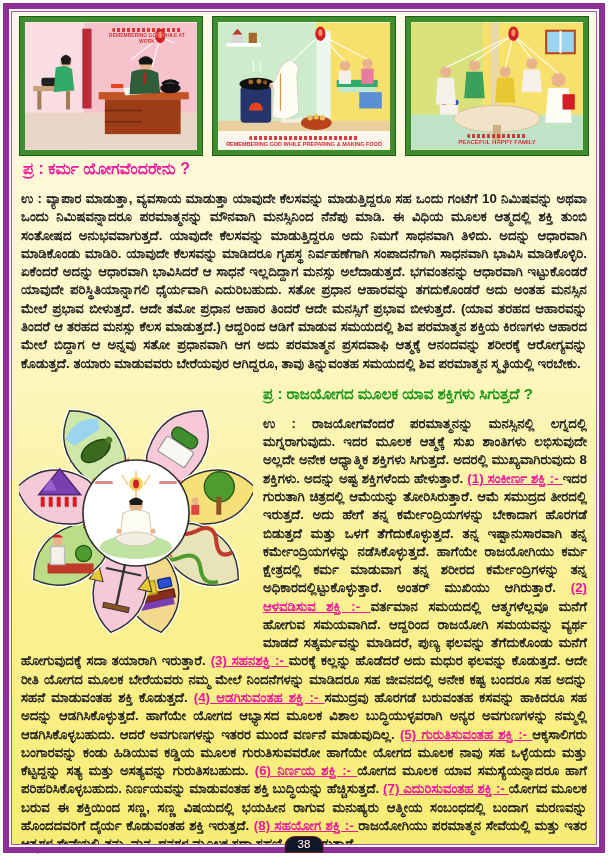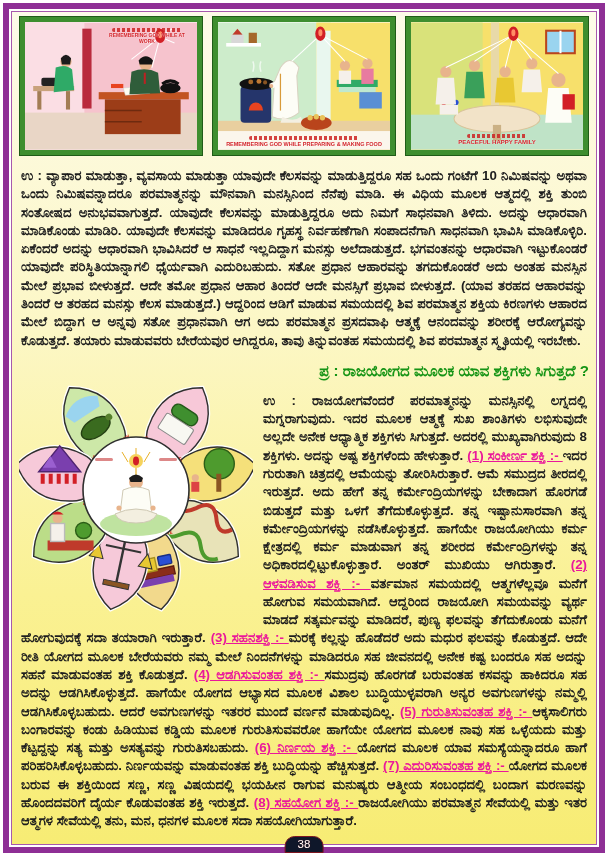--- a/index.html
+++ b/index.html
@@ -18,21 +18,21 @@
   .pic-frame svg{display:block;width:100%;height:100%;}
   .pic-caption{position:absolute;color:#d21f26;font-weight:bold;text-align:center;
         line-height:1.15;text-shadow:0 0 1px #fff;}
   .cap-tr{top:6px;right:4px;width:92px;font-size:5px;}
   .cap-bottom{left:0;right:0;bottom:3px;font-size:5.5px;}
   .cap-bottom2{left:0;right:0;bottom:4px;font-size:6px;}
   .micro-caption{height:4px;margin:0 auto 1px auto;border-radius:2px;
         background:repeating-linear-gradient(90deg,#c22 0 3px,transparent 3px 5px);opacity:.85;}
   
   .q1-heading{margin:3px 2px 1px 4px;font-size:16px;font-weight:bold;color:#ea189b;}
-  .q2-heading{margin:1px 0 2px 0;font-size:15px;font-weight:bold;color:#159415;text-align:right;}
+  .q2-heading{margin:1px 0 2px 0;font-size:15px;font-weight:bold;color:#159415;text-align:left;}
   .body-text{margin:12px 2px;font-size:13.3px;line-height:1.375;font-weight:600;
         color:#1d1d1d;text-align:justify;}
   .accent{color:#ea189b;text-decoration:underline;}
   
   .flower-fig{float:left;width:234px;height:252px;margin:2px 10px 2px 0;}
   .flower-fig svg{width:100%;height:100%;display:block;}
   .q2-block{margin-top:3px;}
   .q2-block::after{content:"";display:block;clear:both;}
   
   .page-badge{position:absolute;left:50%;transform:translateX(-50%);bottom:3px;z-index:9;
@@ -198,20 +198,21 @@
             <ellipse cx="100" cy="10" rx="2" ry="3.4" fill="#ff8d66"></ellipse>
           </g>
         </svg>
         <div class="pic-caption cap-bottom2">
           <div class="micro-caption" style="width:60px"></div>
           <span>PEACEFUL HAPPY FAMILY</span>
         </div>
       </div>
     </div>
 
+    <h2 class="q1-heading">ಪ್ರ : ಕರ್ಮ ಯೋಗವೆಂದರೇನು ?</h2>
     <p class="body-text">ಉ : ವ್ಯಾಪಾರ ಮಾಡುತ್ತಾ, ವ್ಯವಸಾಯ ಮಾಡುತ್ತಾ ಯಾವುದೇ ಕೆಲಸವನ್ನು ಮಾಡುತ್ತಿದ್ದರೂ ಸಹ ಒಂದು ಗಂಟೆಗೆ 10 ನಿಮಿಷವನ್ನು ಅಥವಾ ಒಂದು ನಿಮಿಷವನ್ನಾದರೂ ಪರಮಾತ್ಮನನ್ನು ಮೌನವಾಗಿ ಮನಸ್ಸಿನಿಂದ ನೆನೆಪು ಮಾಡಿ. ಈ ವಿಧಿಯ ಮೂಲಕ ಆತ್ಮದಲ್ಲಿ ಶಕ್ತಿ ತುಂಬಿ ಸಂತೋಷದ ಅನುಭವವಾಗುತ್ತದೆ. ಯಾವುದೇ ಕೆಲಸವನ್ನು ಮಾಡುತ್ತಿದ್ದರೂ ಅದು ನಿಮಗೆ ಸಾಧನವಾಗಿ ತಿಳಿದು. ಅದನ್ನು ಆಧಾರವಾಗಿ ಮಾಡಿಕೊಂಡು ಮಾಡಿರಿ. ಯಾವುದೇ ಕೆಲಸವನ್ನು ಮಾಡಿದರೂ ಗೃಹಸ್ಥ ನಿರ್ವಹಣೆಗಾಗಿ ಸಂಪಾದನೆಗಾಗಿ ಸಾಧನವಾಗಿ ಭಾವಿಸಿ ಮಾಡಿಕೊಳ್ಳಿರಿ. ಏಕೆಂದರೆ ಅದನ್ನು ಆಧಾರವಾಗಿ ಭಾವಿಸಿದರೆ ಆ ಸಾಧನೆ ಇಲ್ಲದಿದ್ದಾಗ ಮನಸ್ಸು ಅಲೆದಾಡುತ್ತದೆ. ಭಗವಂತನನ್ನು ಆಧಾರವಾಗಿ ಇಟ್ಟುಕೊಂಡರೆ ಯಾವುದೇ ಪರಿಸ್ಥಿತಿಯಾನ್ನಾಗಲಿ ಧೈರ್ಯವಾಗಿ ಎದುರಿಬಹುದು. ಸತೋ ಪ್ರಧಾನ ಆಹಾರವನ್ನು ತಗದುಕೊಂಡರೆ ಅದು ಅಂತಹ ಮನಸ್ಸಿನ ಮೇಲೆ ಪ್ರಭಾವ ಬೀಳುತ್ತದೆ. ಆದೇ ತಮೋ ಪ್ರಧಾನ ಆಹಾರ ತಿಂದರೆ ಆದೇ ಮನಸ್ಸಿಗೆ ಪ್ರಭಾವ ಬೀಳುತ್ತದೆ. (ಯಾವ ತರಹದ ಆಹಾರವನ್ನು ತಿಂದರೆ ಆ ತರಹದ ಮನಸ್ಸು ಕೆಲಸ ಮಾಡುತ್ತದೆ.) ಆದ್ದರಿಂದ ಆಡಿಗೆ ಮಾಡುವ ಸಮಯದಲ್ಲಿ ಶಿವ ಪರಮಾತ್ಮನ ಶಕ್ತಿಯ ಕಿರಣಗಳು ಆಹಾರದ ಮೇಲೆ ಬಿದ್ದಾಗ ಆ ಅನ್ನವು ಸತೋ ಪ್ರಧಾನವಾಗಿ ಆಗ ಅದು ಪರಮಾತ್ಮನ ಪ್ರಸದವಾಫಿ ಆತ್ಮಕ್ಕೆ ಆನಂದವನ್ನು ಶರೀರಕ್ಕೆ ಆರೋಗ್ಯವನ್ನು ಕೊಡುತ್ತದೆ. ತಯಾರು ಮಾಡುವವರು ಬೇರೆಯವುರ ಆಗಿದ್ದರೂ, ತಾವು ತಿನ್ನುವಂತಹ ಸಮಯದಲ್ಲಿ ಶಿವ ಪರಮಾತ್ಮನ ಸ್ಮೃತಿಯಲ್ಲಿ ಇರಬೇಕು.</p>
 
     <div class="q2-block">
       <div class="flower-fig">
         <svg viewBox="0 0 234 252">
 
           <g stroke="#2f2f2f" stroke-width="1.4">
 
             <g transform="rotate(-33 117 126)">
               <path d="M117 4 q34 22 24 62 q-4 18 -24 22 q-20 -4 -24 -22 q-10 -40 24 -62 z" fill="#cde8a8" stroke="#fff" stroke-width="4"></path>

